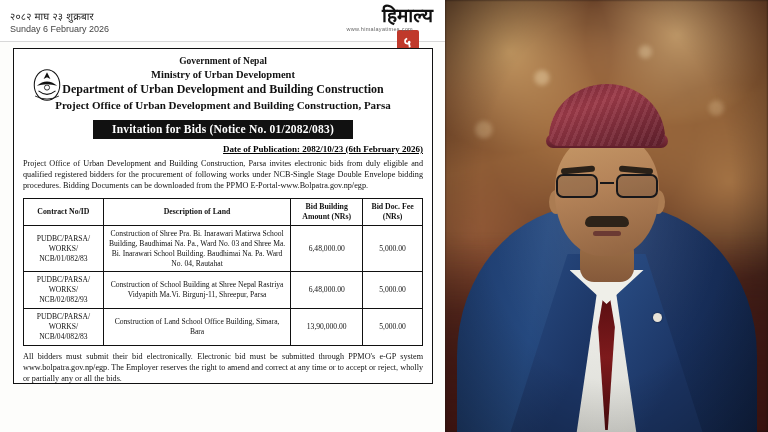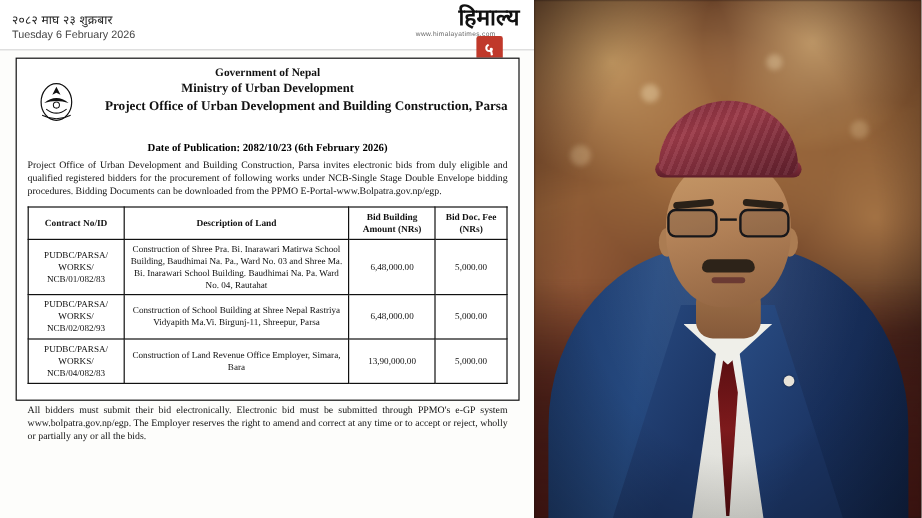--- a/index.html
+++ b/index.html
@@ -74,53 +74,54 @@
     align-items: center;
     justify-content: center;
     border-radius: 2px;
   }
 
   
   .notice {
     position: absolute;
     left: 13px; top: 48px;
     width: 420px;
-    height: 286px;
+    height: 336px;
     background: #ffffff;
     border: 1px solid #111;
     padding: 7px 9px 6px 9px;
   }
   .gov-head { text-align: center; line-height: 1.25; }
   .gov-line1 { font-size: 9.5px; font-weight: bold; color: #111; }
   .gov-line2 { font-size: 10.5px; font-weight: bold; color: #111; }
   .gov-line3 { font-size: 12px; font-weight: bold; color: #111; margin-top: 1px; }
-  .gov-line4 { font-size: 11px; font-weight: bold; color: #111; margin-top: 2px; text-align: right; }
+  .gov-line4 { font-size: 11px; font-weight: bold; color: #111; margin-top: 2px; }
 
   .emblem {
     position: absolute;
     left: 16px; top: 18px;
     width: 34px; height: 36px;
   }
 
   .ribbon {
     margin: 7px auto 0 auto;
     width: 260px;
     background: #111;
     color: #fff;
     text-align: center;
     font-size: 11.5px;
     font-weight: bold;
     padding: 3px 0 4px 0;
     letter-spacing: .2px;
   }
   .pubdate {
-    text-align: center;
+    text-align: right;
     font-size: 9px;
     font-weight: bold;
-    margin-top: 21px;
+    margin-top: 5px;
+    text-decoration: underline;
   }
   .intro {
     margin-top: 4px;
     font-size: 8.2px;
     line-height: 1.38;
     text-align: justify;
     color: #111;
   }
 
   
@@ -140,21 +141,21 @@
     color: #111;
   }
   table.bids th { font-weight: bold; font-size: 7.8px; }
   col.c1 { width: 20%; }
   col.c2 { width: 47%; }
   col.c3 { width: 18%; }
   col.c4 { width: 15%; }
   td.contract { line-height: 1.35; }
 
   .footnote {
-    margin-top: 16px;
+    margin-top: 5px;
     font-size: 8.2px;
     line-height: 1.38;
     text-align: justify;
     color: #111;
   }
 
   
   .photo {
     position: absolute;
     right: 0; top: 0;
@@ -342,21 +343,21 @@
     pointer-events: none;
   }
 </style>
 </head>
 <body>
 
 <div class="page">
 
   <div class="topbar">
     <div class="date-np">२०८२ माघ २३ शुक्रबार</div>
-    <div class="date-en">Tuesday 6 February 2026</div>
+    <div class="date-en">Sunday 6 February 2026</div>
     <div class="brand">
       <div class="brand-name">हिमाल्य</div>
       <div class="brand-badge">५</div>
     </div>
     <div class="brand-sub">www.himalayatimes.com</div>
   </div>
 
   <div class="notice">
 
     <svg class="emblem" viewBox="0 0 40 42">
@@ -364,23 +365,25 @@
       <path d="M20 6 L24 14 L20 12 L16 14 Z" fill="#111"></path>
       <path d="M8 22 Q20 12 32 22 Q20 18 8 22 Z" fill="#111"></path>
       <path d="M10 28 Q20 36 30 28" fill="none" stroke="#111" stroke-width="1.2"></path>
       <circle cx="20" cy="24" r="3" fill="none" stroke="#111" stroke-width="1"></circle>
       <path d="M6 34 Q20 41 34 34" fill="none" stroke="#111" stroke-width="1"></path>
     </svg>
 
     <div class="gov-head">
       <div class="gov-line1">Government of Nepal</div>
       <div class="gov-line2">Ministry of Urban Development</div>
+      <div class="gov-line3">Department of Urban Development and Building Construction</div>
       <div class="gov-line4">Project Office of Urban Development and Building Construction, Parsa</div>
     </div>
 
+    <div class="ribbon">Invitation for Bids (Notice No. 01/2082/083)</div>
     <div class="pubdate">Date of Publication: 2082/10/23 (6th February 2026)</div>
     <div class="intro">Project Office of Urban Development and Building Construction, Parsa invites electronic bids from duly eligible and qualified registered bidders for the procurement of following works under NCB-Single Stage Double Envelope bidding procedures. Bidding Documents can be downloaded from the PPMO E-Portal-www.Bolpatra.gov.np/egp.</div>
 
     <table class="bids">
       <colgroup>
           <col class="c1">
           <col class="c2">
           <col class="c3">
           <col class="c4">
         </colgroup>
@@ -400,21 +403,21 @@
           <td>5,000.00</td>
         </tr>
         <tr>
           <td class="contract">PUDBC/PARSA/ WORKS/ NCB/02/082/93</td>
           <td>Construction of School Building at Shree Nepal Rastriya Vidyapith Ma.Vi. Birgunj-11, Shreepur, Parsa</td>
           <td>6,48,000.00</td>
           <td>5,000.00</td>
         </tr>
         <tr>
           <td class="contract">PUDBC/PARSA/ WORKS/ NCB/04/082/83</td>
-          <td>Construction of Land Revenue Office Employer, Simara, Bara</td>
+          <td>Construction of Land School Office Building, Simara, Bara</td>
           <td>13,90,000.00</td>
           <td>5,000.00</td>
         </tr>
       </tbody>
     </table>
 
     <div class="footnote">All bidders must submit their bid electronically. Electronic bid must be submitted through PPMO's e-GP system www.bolpatra.gov.np/egp. The Employer reserves the right to amend and correct at any time or to accept or reject, wholly or partially any or all the bids.</div>
   </div>
 
   <div class="photo">

